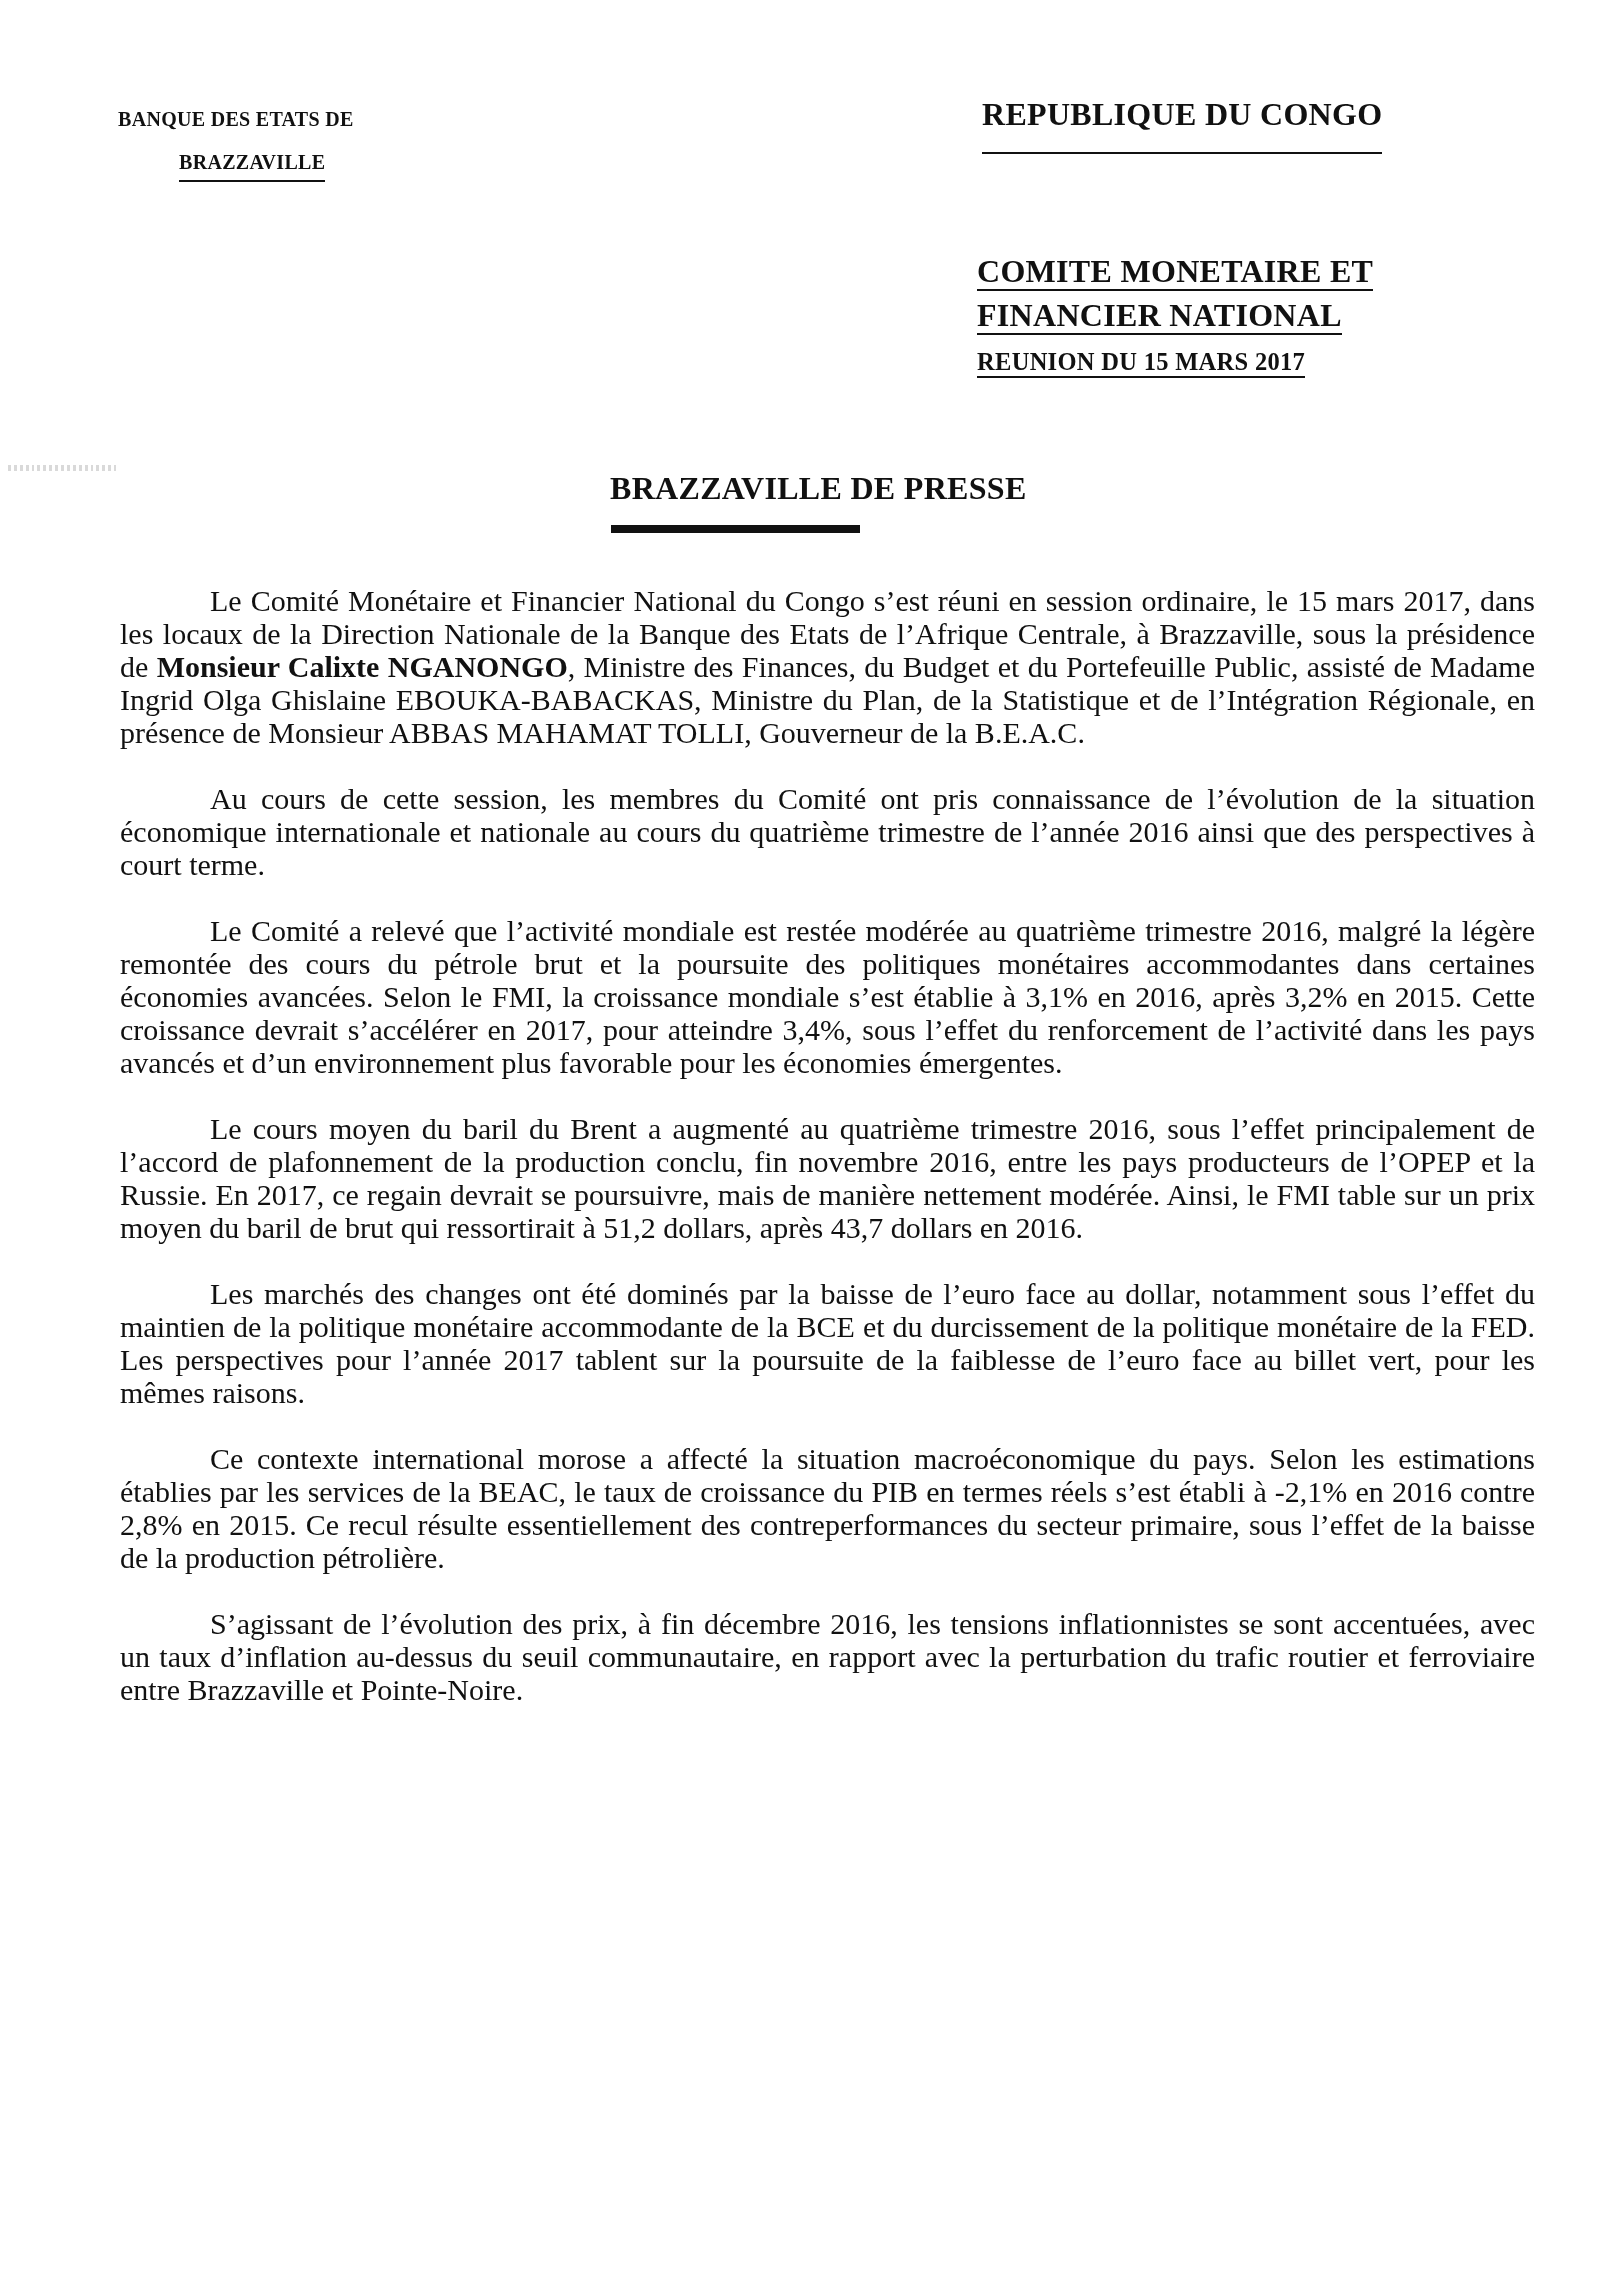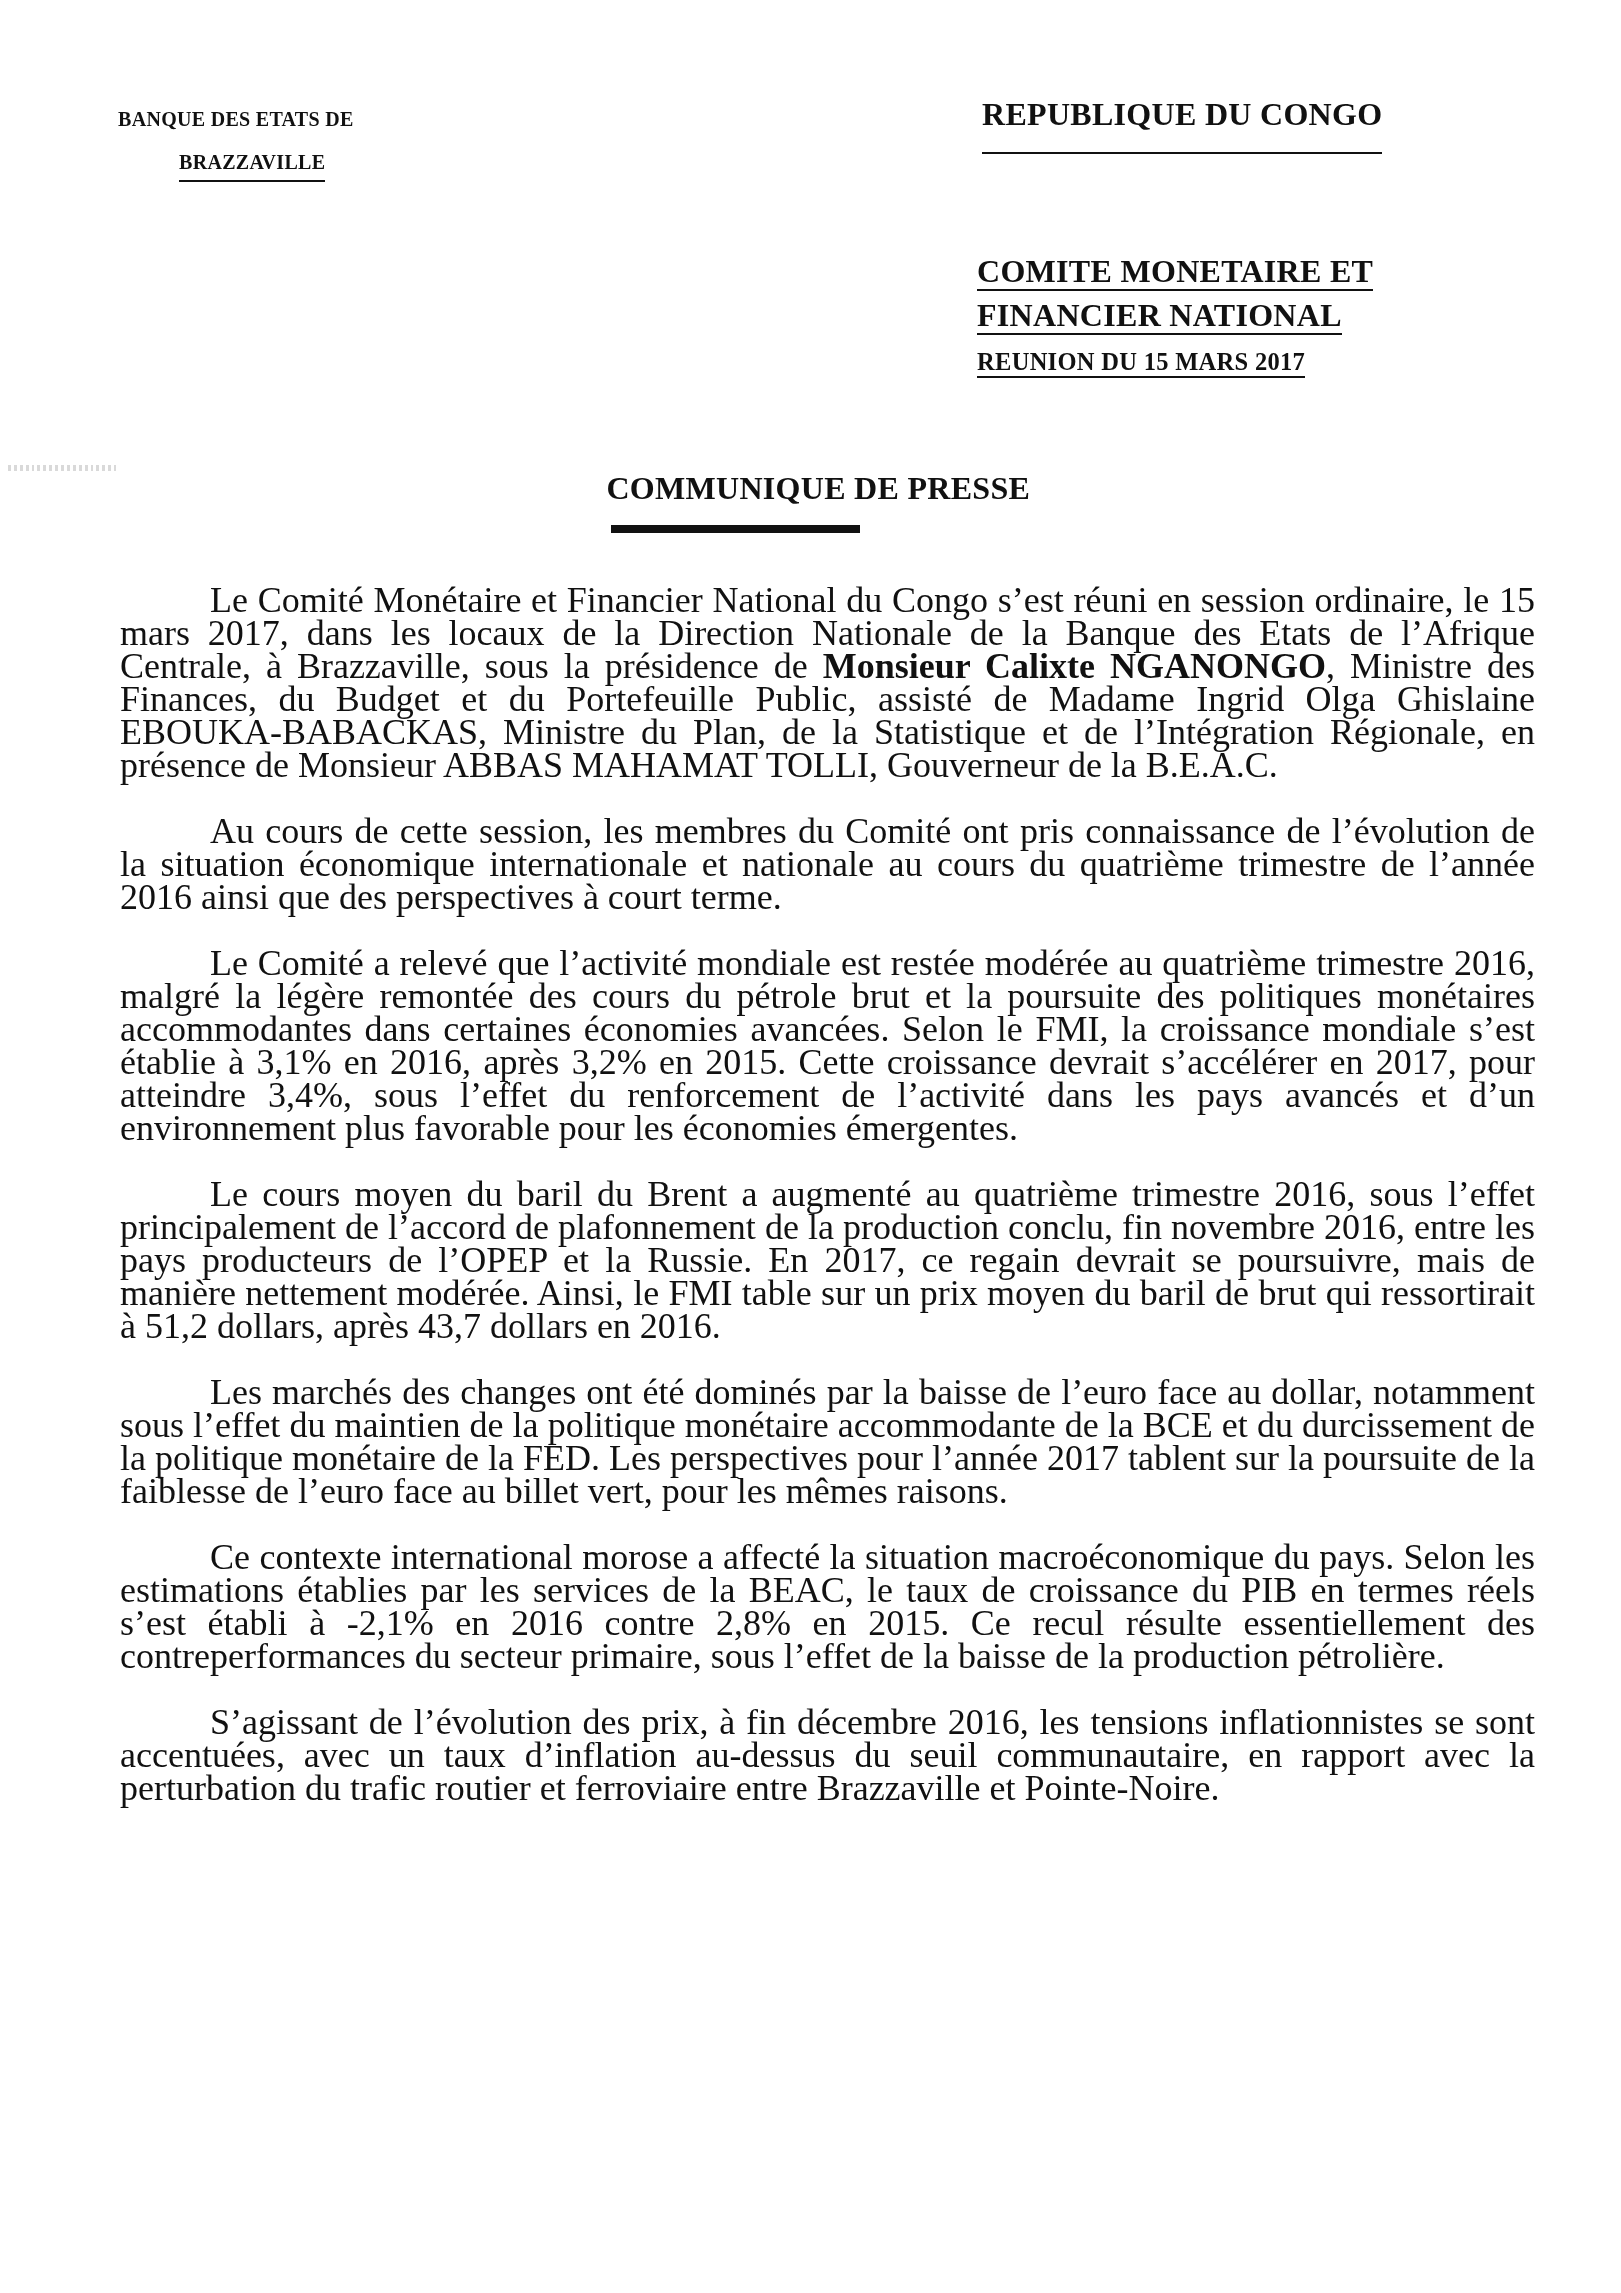--- a/index.html
+++ b/index.html
@@ -101,21 +101,21 @@
       width: 249px;
       height: 7.8px;
       background: #111;
     }
 
     
     .body {
       left: 120px;
       top: 584px;
       width: 1415px;
-      font-size: 36px;
+      font-size: 30px;
       line-height: 33px;
     }
     .body p {
       margin: 0 0 33px 0;
       text-indent: 90px;
       text-align: justify;
     }
     .body p.last { margin-bottom: 0; }
     .body b { font-weight: bold; }
   </style>
@@ -131,21 +131,21 @@
 
 <div class="abs comite">
   <span class="cline">COMITE MONETAIRE ET</span><br>
   <span class="cline">FINANCIER NATIONAL</span><br>
   <span class="meeting">REUNION DU 15 MARS 2017</span>
 </div>
 
 <div class="abs scan-mark"></div>
 
 <div class="abs title">
-  <span class="title-text">COMMUNIQUE DE PRESSE</span>
+  <span class="title-text">BRAZZAVILLE DE PRESSE</span>
 </div>
 <div class="abs title-bar"></div>
 
 <div class="abs body">
   <p><span>Le Comité Monétaire et Financier National du Congo s’est réuni en session ordinaire, le 15 mars 2017, dans les locaux de la Direction Nationale de la Banque des Etats de l’Afrique Centrale, à Brazzaville, sous la présidence de </span><b>Monsieur Calixte NGANONGO</b><span>, Ministre des Finances, du Budget et du Portefeuille Public, assisté de Madame Ingrid Olga Ghislaine EBOUKA-BABACKAS, Ministre du Plan, de la Statistique et de l’Intégration Régionale, en présence de Monsieur ABBAS MAHAMAT TOLLI, Gouverneur de la B.E.A.C.</span></p>
   <p>Au cours de cette session, les membres du Comité ont pris connaissance de l’évolution de la situation économique internationale et nationale au cours du quatrième trimestre de l’année 2016 ainsi que des perspectives à court terme.</p>
   <p>Le Comité a relevé que l’activité mondiale est restée modérée au quatrième trimestre 2016, malgré la légère remontée des cours du pétrole brut et la poursuite des politiques monétaires accommodantes dans certaines économies avancées. Selon le FMI, la croissance mondiale s’est établie à 3,1% en 2016, après 3,2% en 2015. Cette croissance devrait s’accélérer en 2017, pour atteindre 3,4%, sous l’effet du renforcement de l’activité dans les pays avancés et d’un environnement plus favorable pour les économies émergentes.</p>
   <p>Le cours moyen du baril du Brent a augmenté au quatrième trimestre 2016, sous l’effet principalement de l’accord de plafonnement de la production conclu, fin novembre 2016, entre les pays producteurs de l’OPEP et la Russie. En 2017, ce regain devrait se poursuivre, mais de manière nettement modérée. Ainsi, le FMI table sur un prix moyen du baril de brut qui ressortirait à 51,2 dollars, après 43,7 dollars en 2016.</p>
   <p>Les marchés des changes ont été dominés par la baisse de l’euro face au dollar, notamment sous l’effet du maintien de la politique monétaire accommodante de la BCE et du durcissement de la politique monétaire de la FED. Les perspectives pour l’année 2017 tablent sur la poursuite de la faiblesse de l’euro face au billet vert, pour les mêmes raisons.</p>
   <p>Ce contexte international morose a affecté la situation macroéconomique du pays. Selon les estimations établies par les services de la BEAC, le taux de croissance du PIB en termes réels s’est établi à -2,1% en 2016 contre 2,8% en 2015. Ce recul résulte essentiellement des contreperformances du secteur primaire, sous l’effet de la baisse de la production pétrolière.</p>

